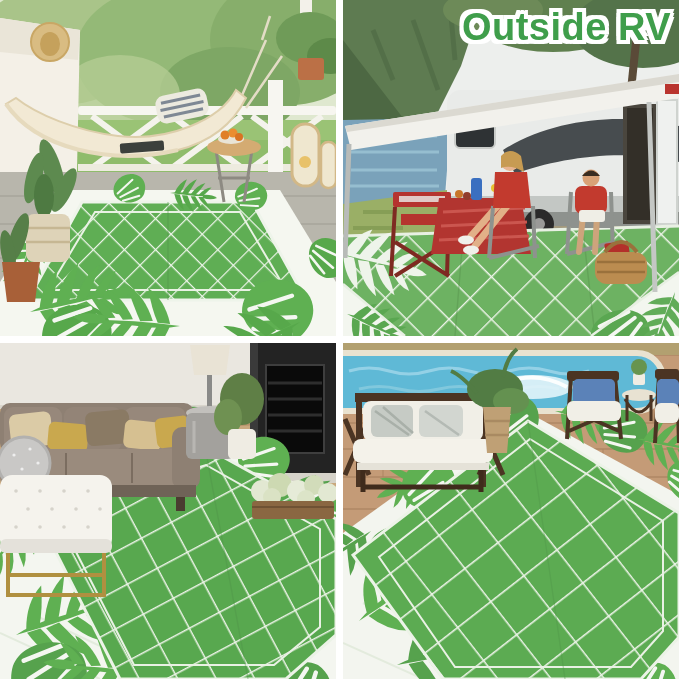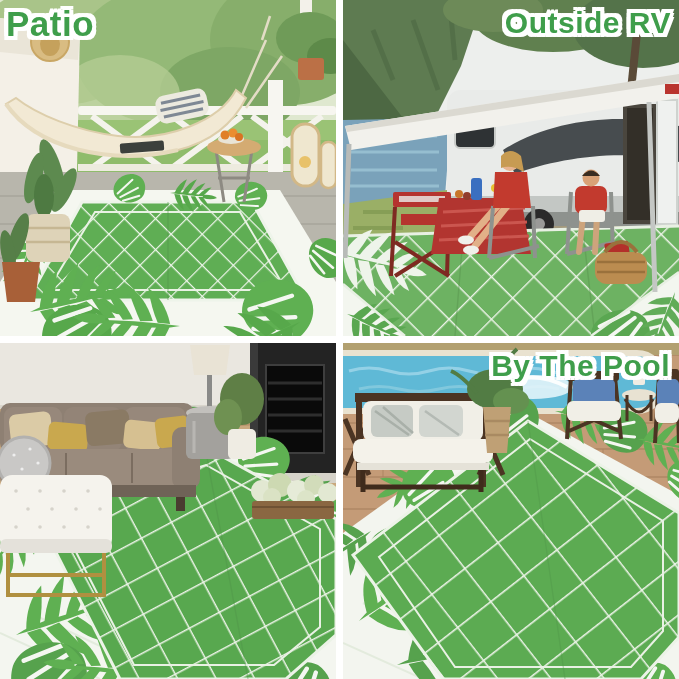--- a/index.html
+++ b/index.html
@@ -28,21 +28,21 @@
     color:#3f9e4b;
     line-height:1;
     letter-spacing:.5px;
     white-space:nowrap;
     text-shadow:
       -4px -4px 0 #fff, 4px -4px 0 #fff, -4px 4px 0 #fff, 4px 4px 0 #fff,
       -4px 0 0 #fff, 4px 0 0 #fff, 0 -4px 0 #fff, 0 4px 0 #fff,
       -2px -3px 0 #fff, 2px -3px 0 #fff, -3px 2px 0 #fff, 3px 2px 0 #fff;
   }
   .lbl-patio{left:6px;top:6px;font-size:35px;}
-  .lbl-rv{right:8px;top:8px;font-size:30px;}
+  .lbl-rv{right:8px;top:8px;font-size:38px;}
   .lbl-living{left:5px;top:6px;font-size:33px;}
   .lbl-pool{right:9px;top:8px;font-size:30px;}
   .defs-holder{position:absolute;width:0;height:0;overflow:hidden;}
 </style>
 </head>
 <body>
 
 <svg class="defs-holder" aria-hidden="true">
   <defs>
     <pattern id="latP" width="22" height="22" patternUnits="userSpaceOnUse" patternTransform="rotate(45)">
@@ -168,21 +168,20 @@
         <circle cx="233" cy="133" r="4.5" fill="#ea8d30"></circle>
         <circle cx="239" cy="137" r="4" fill="#d97322"></circle>
       </g>
 
       <g>
         <rect x="292" y="124" width="27" height="62" rx="13" fill="#efe7cf" stroke="#d2b887" stroke-width="3"></rect>
         <rect x="321" y="142" width="15" height="46" rx="7" fill="#efe7cf" stroke="#d2b887" stroke-width="2.5"></rect>
         <circle cx="305" cy="162" r="6" fill="#e8c26a"></circle>
       </g>
     </svg>
-    <figcaption class="scene-label lbl-patio">Patio</figcaption>
   </figure>
 
   <figure class="quad">
     <svg viewBox="0 0 336 336" aria-label="Green lattice outdoor rug under the awning of a white RV motorhome beside a lake, with a woman and boy in red sitting on camp chairs by a red table">
       <rect width="336" height="336" fill="#edefed"></rect>
 
       <g>
         <polygon points="0,0 140,0 118,66 92,118 0,122" fill="#5e7b51"></polygon>
         <polygon points="0,40 60,118 0,122" fill="#4d6843"></polygon>
         <path d="M30,30 L50,80 M70,20 L95,90 M108,16 L112,60" stroke="#4d6843" stroke-width="5" opacity=".6"></path>
@@ -468,16 +467,15 @@
         <ellipse cx="296" cy="52" rx="17" ry="6" fill="#e8e2d2"></ellipse>
         <path d="M282,56 q14,26 28,0 M284,52 v26 M308,52 v26" stroke="#4b3423" stroke-width="3" fill="none"></path>
         <rect x="290" y="30" width="12" height="12" rx="2" fill="#efece3"></rect>
         <circle cx="296" cy="24" r="8" fill="#67944f"></circle>
         <rect x="312" y="26" width="24" height="10" rx="3" fill="#4b3423"></rect>
         <path d="M316,32 L312,100 M334,32 L336,100" stroke="#4b3423" stroke-width="4"></path>
         <rect x="314" y="36" width="22" height="28" rx="5" fill="#5b82b8"></rect>
         <rect x="312" y="60" width="24" height="20" rx="6" fill="#f1efe7"></rect>
       </g>
     </svg>
-    <figcaption class="scene-label lbl-pool">By The Pool</figcaption>
   </figure>
 
 </div>
 
 </body></html>

